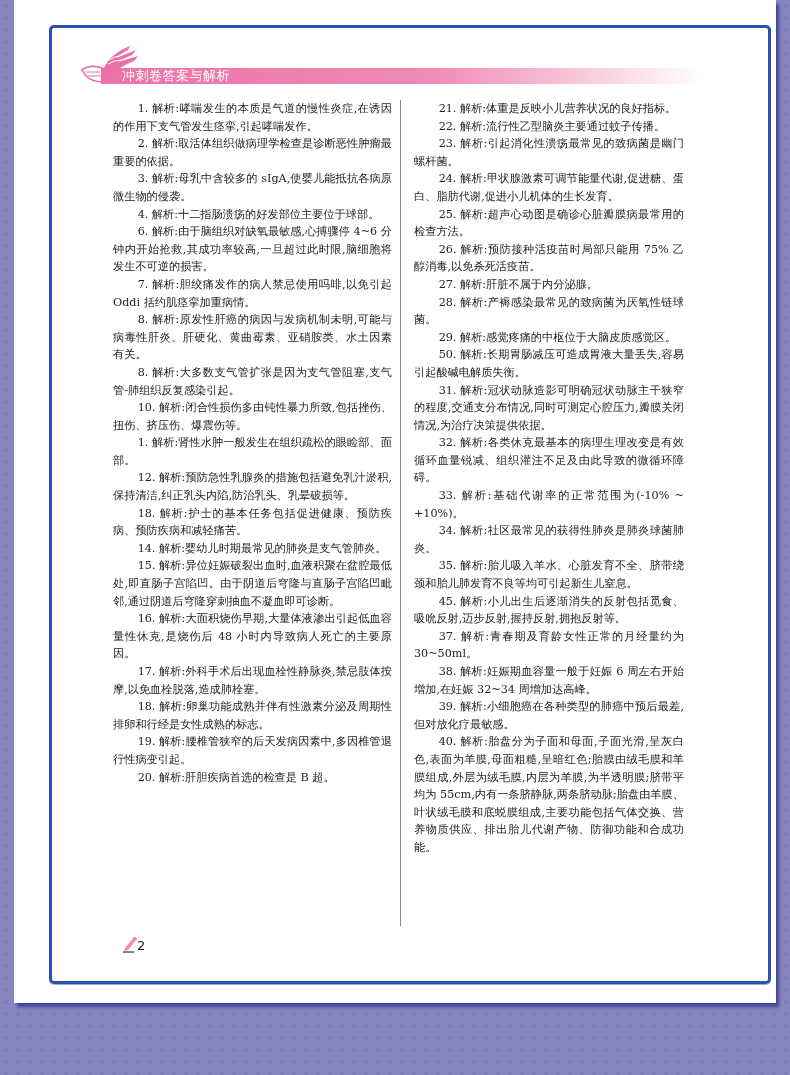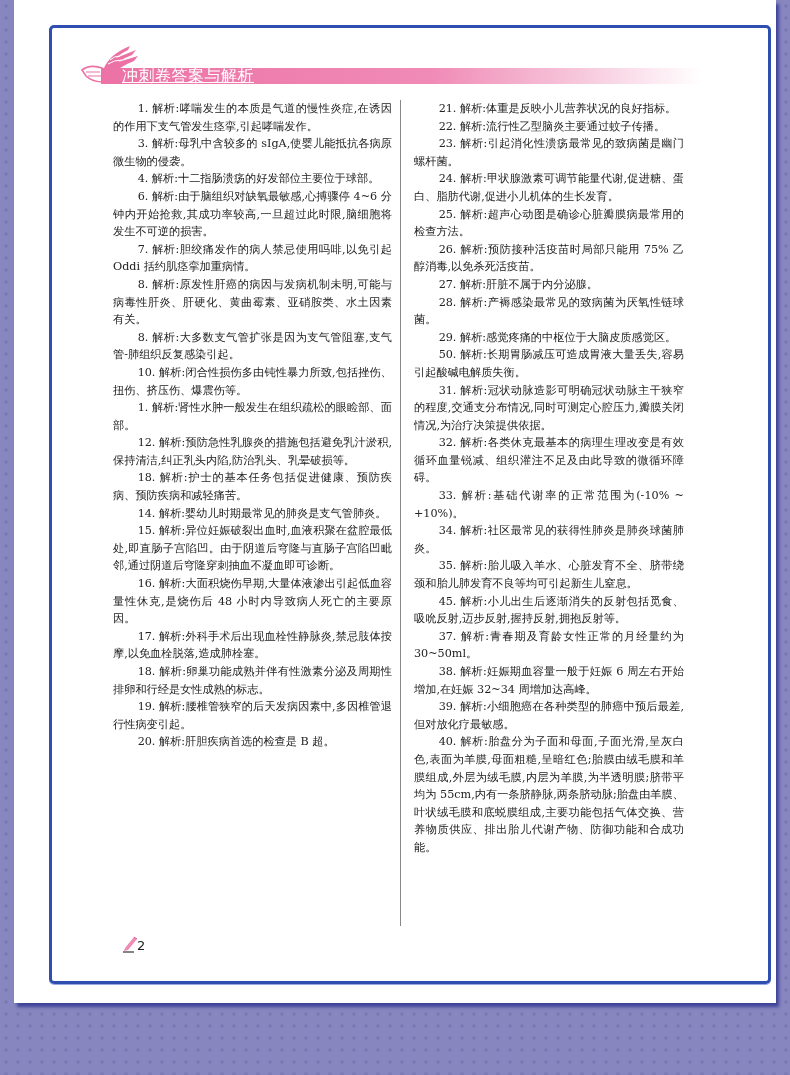--- a/index.html
+++ b/index.html
@@ -20,21 +20,21 @@
     border: 3px solid #2e4fb0; border-radius: 5px;
     box-shadow: 0 1px 0 #9aaae0;
   }
   .banner {
     position: absolute; left: 101px; top: 68px; width: 600px; height: 16px;
     background: linear-gradient(to right, #ec72a5 0%, #f08bb6 55%, #f7c8dc 80%, rgba(255,255,255,0) 100%);
   }
   .banner-title {
     position: absolute; left: 122px; top: 68px; height: 28px; line-height: 16px;
     color: #ffffff; font-family: "DejaVu Sans", "Liberation Sans", sans-serif;
-    font-size: 16px; letter-spacing: 0.5px; text-decoration: underline;
+    font-size: 13px; letter-spacing: 0.5px;
   }
   .logo { position: absolute; left: 80px; top: 44px; width: 60px; height: 42px; }
   .col {
     position: absolute; top: 100px; font-size: 11.2px; line-height: 17.6px; color: #222;
     text-align: justify;
   }
   .col-left { left: 113px; width: 279px; }
   .col-right { left: 414px; width: 270px; }
   .col p { margin: 0; text-indent: 2.2em; }
   .divider {
@@ -58,20 +58,21 @@
   <path d="M6 28 L20 28 M8 32 L21 32" stroke="#ec72a5" stroke-width="1.2"></path>
   <path d="M24 24 Q30 10 50 2 L48 6 Q40 10 36 14 L56 6 L52 11 Q44 14 38 18 L58 12 L54 17 Q46 20 40 24 Z" fill="#ec72a5"></path>
   <path d="M30 16 Q34 12 40 12 M28 20 Q34 16 42 16" stroke="#ffffff" stroke-width="1" fill="none"></path>
   <rect x="22" y="24" width="6" height="16" fill="#ec72a5"></rect>
 </svg>
 <div class="banner"></div>
 <div class="banner-title">冲刺卷答案与解析</div>
 
 <div class="col col-left">
   <p>1. 解析:哮喘发生的本质是气道的慢性炎症,在诱因的作用下支气管发生痉挛,引起哮喘发作。</p>
+  <p>2. 解析:取活体组织做病理学检查是诊断恶性肿瘤最重要的依据。</p>
   <p>3. 解析:母乳中含较多的 sIgA,使婴儿能抵抗各病原微生物的侵袭。</p>
   <p>4. 解析:十二指肠溃疡的好发部位主要位于球部。</p>
   <p>6. 解析:由于脑组织对缺氧最敏感,心搏骤停 4~6 分钟内开始抢救,其成功率较高,一旦超过此时限,脑细胞将发生不可逆的损害。</p>
   <p>7. 解析:胆绞痛发作的病人禁忌使用吗啡,以免引起 Oddi 括约肌痉挛加重病情。</p>
   <p>8. 解析:原发性肝癌的病因与发病机制未明,可能与病毒性肝炎、肝硬化、黄曲霉素、亚硝胺类、水土因素有关。</p>
   <p>8. 解析:大多数支气管扩张是因为支气管阻塞,支气管-肺组织反复感染引起。</p>
   <p>10. 解析:闭合性损伤多由钝性暴力所致,包括挫伤、扭伤、挤压伤、爆震伤等。</p>
   <p>1. 解析:肾性水肿一般发生在组织疏松的眼睑部、面部。</p>
   <p>12. 解析:预防急性乳腺炎的措施包括避免乳汁淤积,保持清洁,纠正乳头内陷,防治乳头、乳晕破损等。</p>
   <p>18. 解析:护士的基本任务包括促进健康、预防疾病、预防疾病和减轻痛苦。</p>

